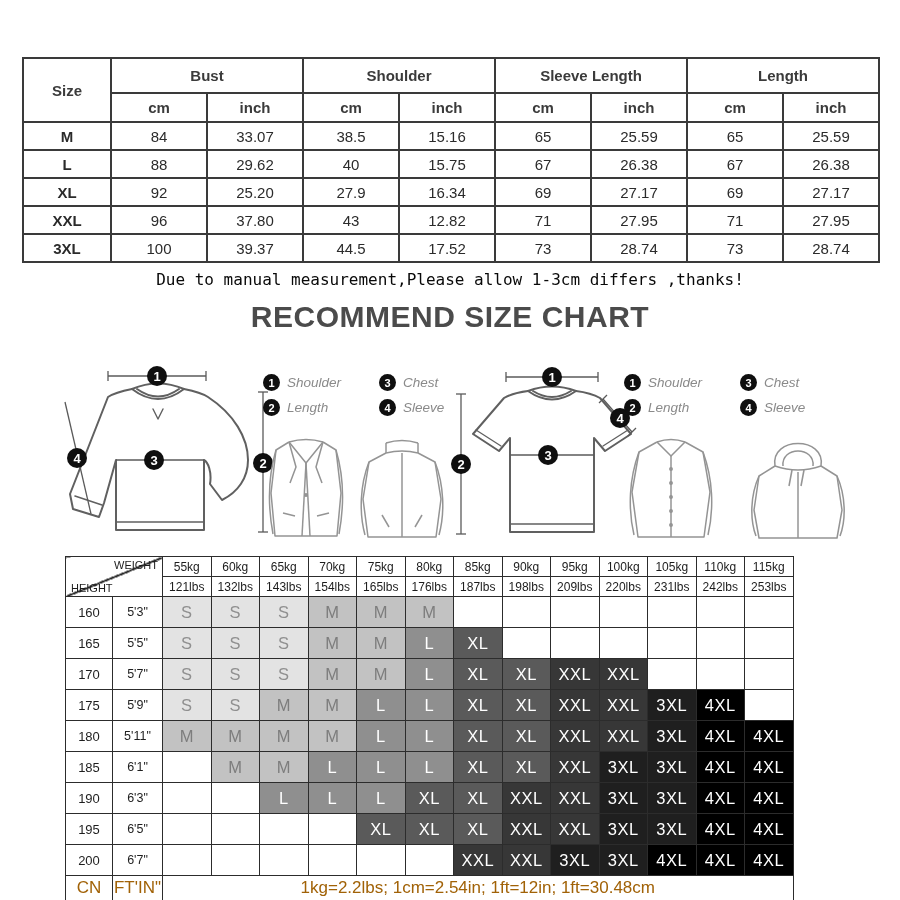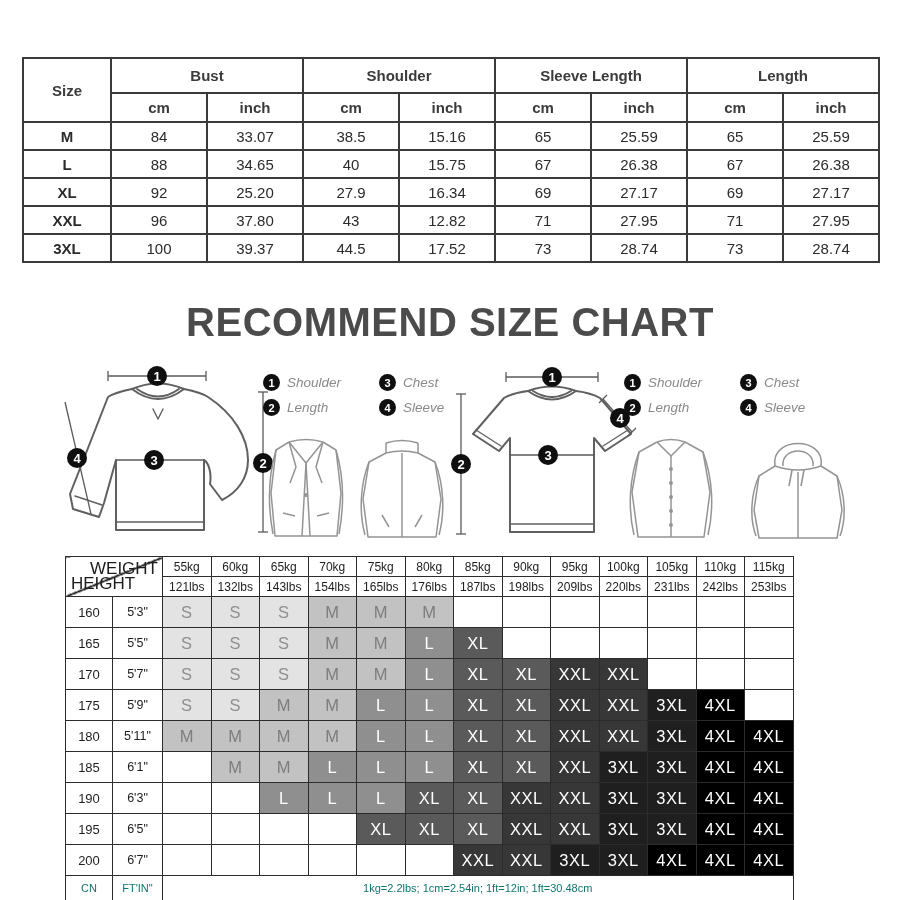--- a/index.html
+++ b/index.html
@@ -15,50 +15,50 @@
   table.measure tr.h1 td{height:33px;font-size:15px;font-weight:700;color:#3b3b3b;}
   table.measure tr.h2 td{height:27px;font-size:15px;font-weight:700;color:#3b3b3b;}
   table.measure td.size-head{font-size:16px;font-weight:700;margin-left:30px;}
   table.measure tbody td{height:26px;font-size:15px;color:#2b2b2b;}
   table.measure tbody td.size-col{font-weight:700;}
 
   
   .note{position:absolute;top:270px;left:0;width:900px;text-align:center;
     font-family:"DejaVu Sans Mono",monospace;font-size:16px;color:#090909;}
   .heading{position:absolute;top:300px;left:0;width:900px;text-align:center;
-    font-size:40px;font-weight:700;color:#4b4b4b;letter-spacing:.5px;}
+    font-size:30px;font-weight:700;color:#4b4b4b;letter-spacing:.5px;}
 
   
   .diag-svg{position:absolute;}
   .legend{position:absolute;display:grid;grid-template-columns:102px auto;
     grid-row-gap:8px;grid-column-gap:14px;}
   .legend-item{display:flex;align-items:center;gap:7px;}
   .lbadge{width:17px;height:17px;border-radius:50%;background:#0f0f0f;color:#fff;
     font-size:11px;font-weight:700;display:flex;align-items:center;justify-content:center;flex:0 0 17px;}
   .legend-label{font-style:italic;font-size:13.5px;color:#8a8a8a;}
 
   
   table.matrix{position:absolute;left:65px;top:556px;width:728px;border-collapse:collapse;
     table-layout:fixed;background:#fff;}
   table.matrix td{border:1px solid #2c2c2c;text-align:center;vertical-align:middle;
     padding:0;overflow:hidden;white-space:nowrap;}
   table.matrix col.m-cn{width:47px}
   table.matrix col.m-ft{width:50px}
   table.matrix col.m-w{width:48.5px}
   table.matrix thead td{height:19px;font-size:12px;color:#1c1c1c;}
-  table.matrix td.corner{position:relative;font-size:17px;color:#1c1c1c;
+  table.matrix td.corner{position:relative;font-size:11px;color:#1c1c1c;
     background:linear-gradient(to bottom right,#fff calc(50% - 1px),#2c2c2c calc(50% - 1px),#2c2c2c calc(50% + 1px),#fff calc(50% + 1px));}
   .wlabel{position:absolute;top:2px;right:4px;}
   .hlabel{position:absolute;bottom:2px;left:5px;}
   table.matrix tbody td{height:30px;}
   table.matrix tbody td.hcol{font-size:12.5px;color:#1e1e1e;background:#fff;}
   table.matrix tbody td.cn{font-size:13px;}
   table.matrix td.sz{font-size:16.5px;font-weight:500;letter-spacing:.5px;}
   table.matrix td.empty{background:#fff;}
-  table.matrix tfoot td{height:24px;font-size:11px;color:#0f766e;}
+  table.matrix tfoot td{height:24px;font-size:17px;color:#a16207;}
 
   svg text{font-family:"Liberation Sans",sans-serif;}
 </style>
 </head>
 <body>
 
 <div id="stage">
 
   <table class="measure">
     <colgroup>
@@ -99,21 +99,21 @@
           <td class="val">38.5</td>
           <td class="val">15.16</td>
           <td class="val">65</td>
           <td class="val">25.59</td>
           <td class="val">65</td>
           <td class="val">25.59</td>
         </tr>
         <tr>
           <td class="size-col">L</td>
           <td class="val">88</td>
-          <td class="val">34.65</td>
+          <td class="val">29.62</td>
           <td class="val">40</td>
           <td class="val">15.75</td>
           <td class="val">67</td>
           <td class="val">26.38</td>
           <td class="val">67</td>
           <td class="val">26.38</td>
         </tr>
         <tr>
           <td class="size-col">XL</td>
           <td class="val">92</td>
@@ -143,20 +143,21 @@
           <td class="val">44.5</td>
           <td class="val">17.52</td>
           <td class="val">73</td>
           <td class="val">28.74</td>
           <td class="val">73</td>
           <td class="val">28.74</td>
         </tr>
       </tbody>
   </table>
 
+  <div class="note">Due to manual measurement,Please allow 1-3cm differs ,thanks!</div>
   <div class="heading">RECOMMEND SIZE CHART</div>
 
   <svg class="diag-svg" style="left:56px;top:362px;width:235px;height:187px" viewBox="0 0 235 187">
     <g stroke="#606060" stroke-width="2" fill="none" stroke-linejoin="round" stroke-linecap="round">
       <path d="M76,27 Q102,16 128,27"></path>
       <path d="M76,27 Q102,47 128,27"></path>
       <path d="M81,27 Q102,42 123,27"></path>
       <path d="M76,27 C66,29 58,31 52,35 L14,132 L17,147 L43,155 L48,141 L60,98 L60,168 L148,168 L148,98 C152,100 156,110 154,122 L166,138 C182,130 192,116 192,98 C192,76 178,52 152,35 C146,31 138,29 128,27"></path>
       <path d="M19,134 L46,143" stroke-width="1.6"></path>
       <path d="M60,160 L148,160" stroke-width="1.6"></path>

